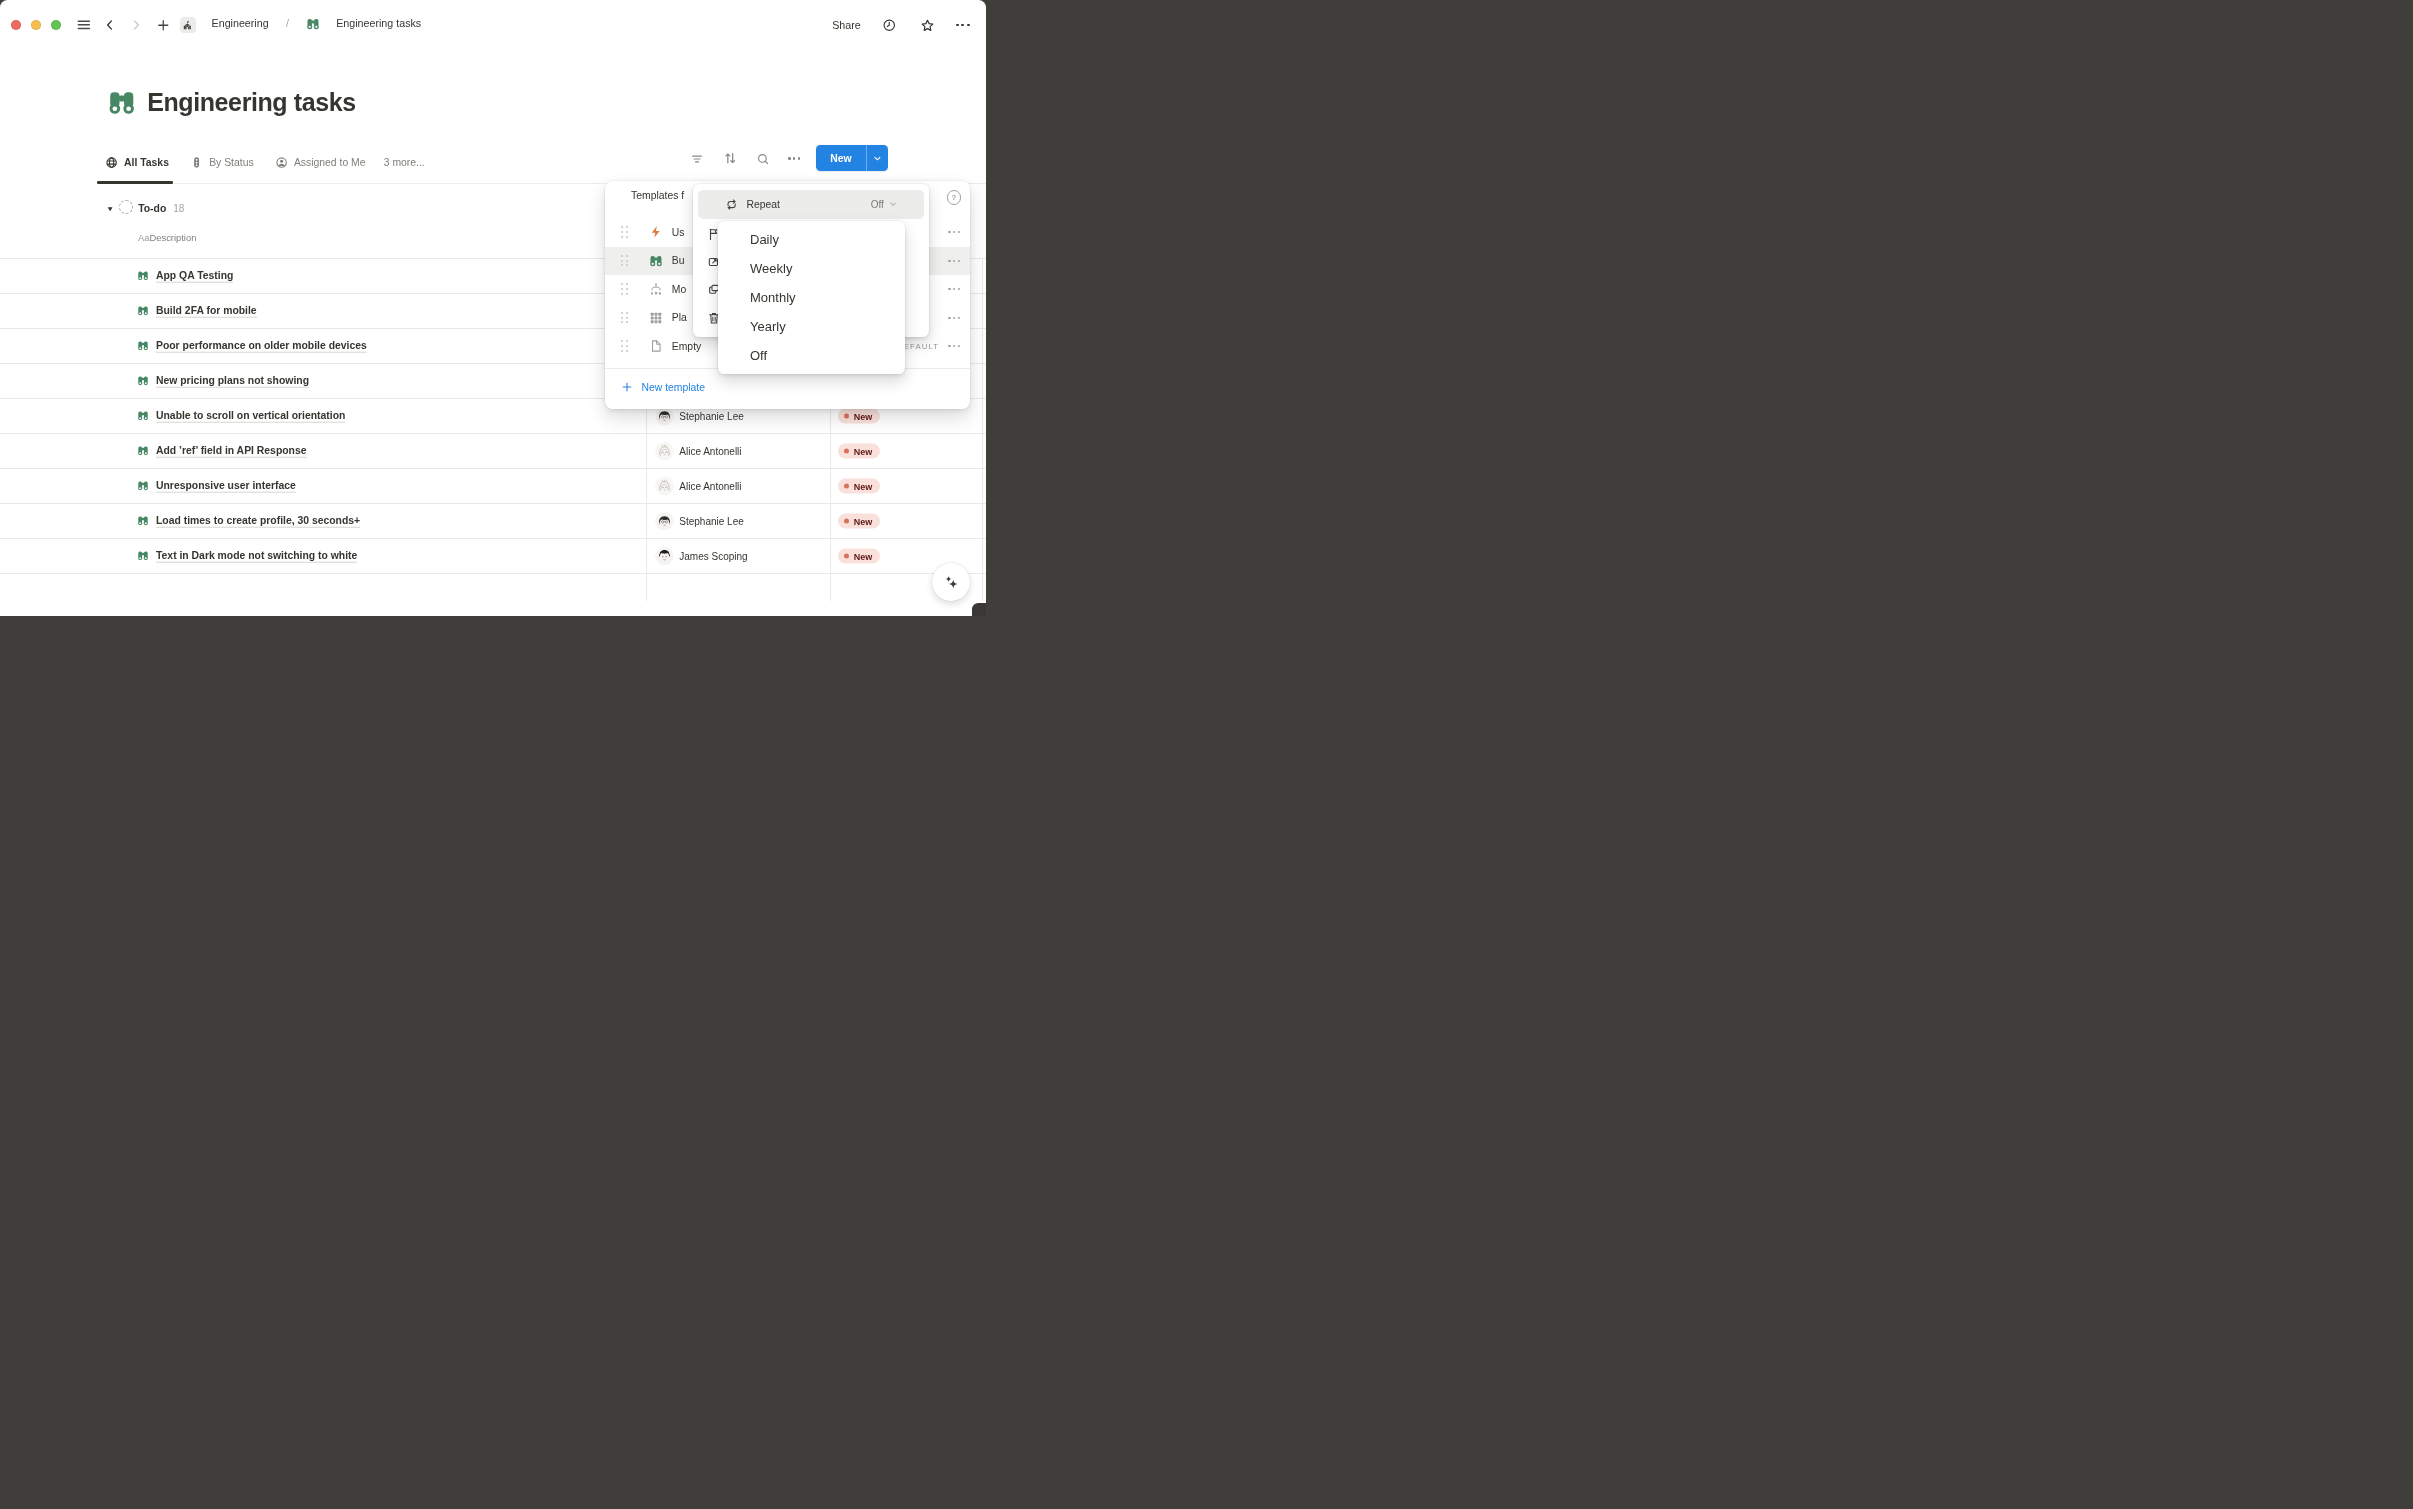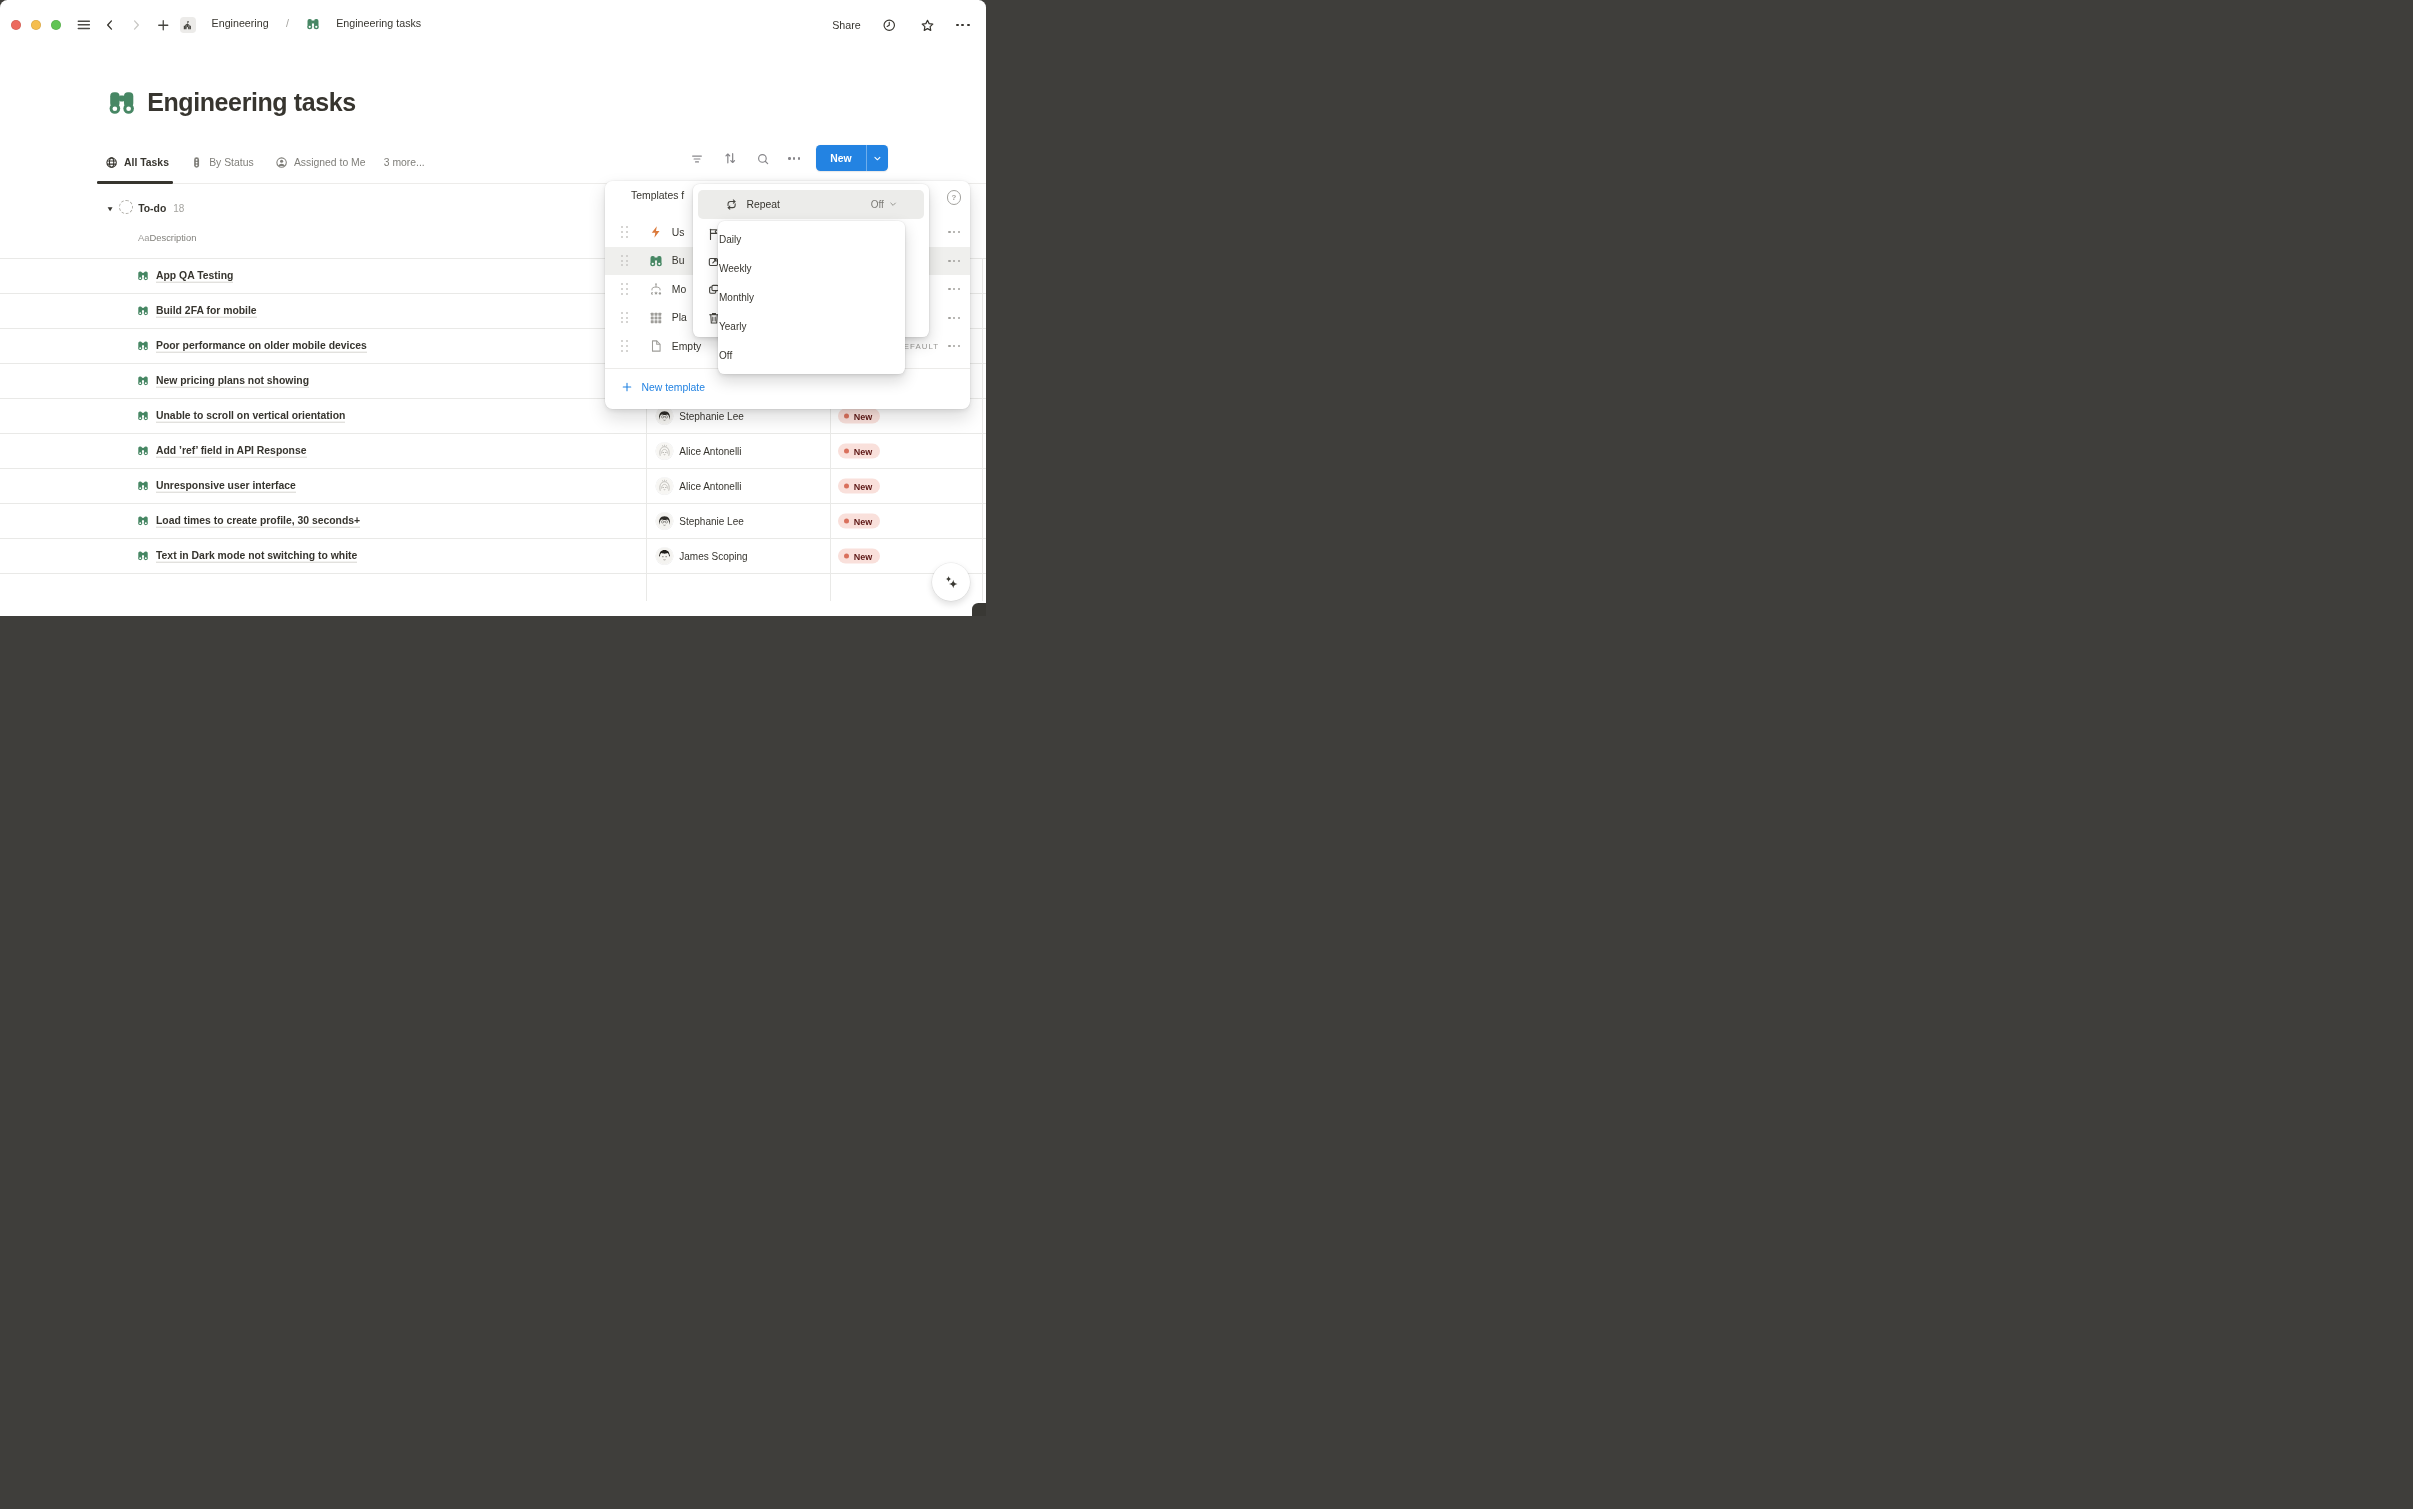--- a/index.html
+++ b/index.html
@@ -84,21 +84,21 @@
   .repeat-row{position:absolute;left:5px;right:5px;top:5.7px;height:29px;background:#ECECEA;border-radius:5px;
               display:flex;align-items:center;padding:0 27px;cursor:pointer;}
   .repeat-label{margin-left:8.2px;font-size:10.4px;color:#37352F;}
   .repeat-right{margin-left:auto;display:flex;align-items:center;gap:5px;}
   .repeat-value{font-size:10px;color:#7B7A75;}
   .ctx-ico{position:absolute;left:14px;width:14px;height:14px;}
   
   .submenu{position:absolute;left:718px;top:221px;width:187px;height:153px;background:#fff;border-radius:6.3px;z-index:7;
            padding:4.4px 0;box-sizing:border-box;
            box-shadow:0 0 0 0.6px rgba(15,15,15,.05),0 6.3px 15px rgba(15,15,15,.16),0 1.3px 3.8px rgba(15,15,15,.08);}
-  .submenu-item{height:29px;display:flex;align-items:center;padding-left:1px;font-size:10px;color:#37352F;cursor:pointer;}
+  .submenu-item{height:29px;display:flex;align-items:center;padding-left:32px;font-size:13px;color:#37352F;cursor:pointer;}
   
   .sparkle-btn{position:absolute;left:932px;top:563px;width:38px;height:38px;border-radius:50%;background:#fff;z-index:8;
                display:flex;align-items:center;justify-content:center;cursor:pointer;
                box-shadow:0 0 0 0.6px rgba(15,15,15,.07),0 3.1px 7.5px rgba(15,15,15,.14);}
   .corner-peek{position:absolute;right:-7.5px;bottom:-6.3px;width:21.4px;height:19px;background:#393834;border-radius:6.3px;z-index:9;}
 </style>
 </head>
 <body>
 
 <div class="stage">

